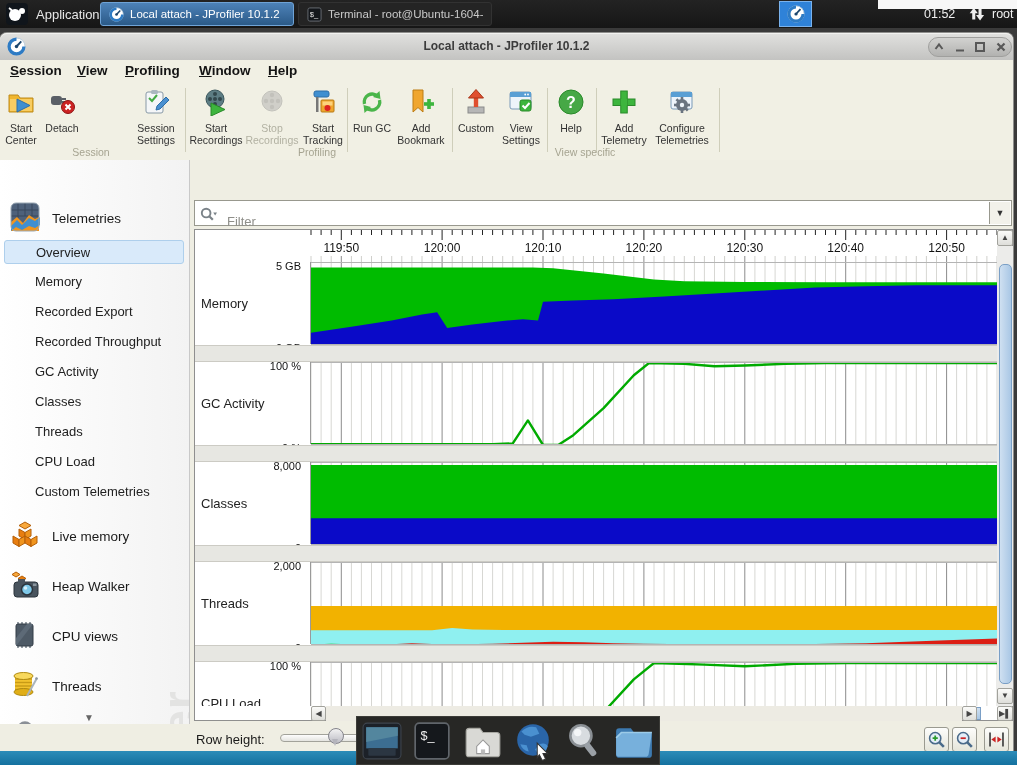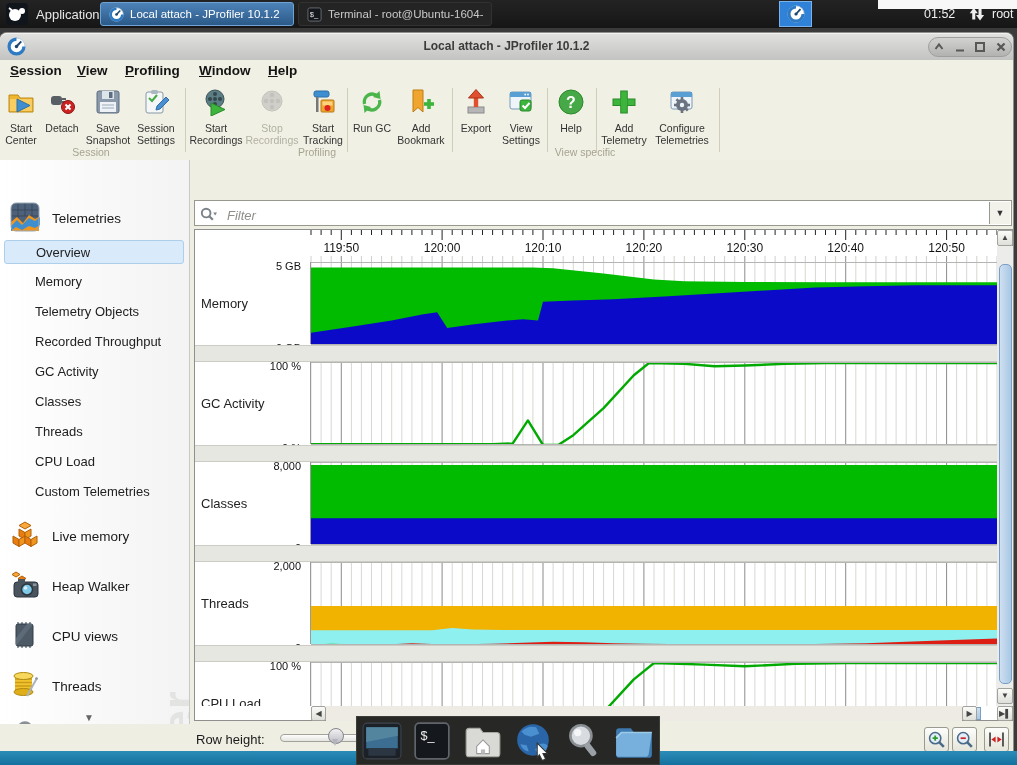--- a/index.html
+++ b/index.html
@@ -42,21 +42,21 @@
   .side-head{position:absolute;left:0;width:190px;height:36px;}
   .side-head .lbl{position:absolute;left:52px;top:9px;font-size:13.5px;color:#1a1a1a;}
   .side-sub{position:absolute;left:4px;width:180px;height:24px;border-radius:3px;box-sizing:border-box;}
   .side-sub .lbl{position:absolute;left:31px;top:4px;font-size:13px;color:#222;}
   .side-sub.sel{background:#d9eafa;border:1px solid #aecfec;}
   #watermark{left:152px;top:726px;transform-origin:0 0;transform:rotate(-90deg);font-size:46px;font-weight:bold;color:#e3e3e2;letter-spacing:1px;white-space:nowrap;}
   #side-more{left:84px;top:552px;font-size:10px;color:#666;}
   
   #main{left:190px;top:127px;width:823px;height:564px;background:#efeee3;}
   #filter-wrap{left:4px;top:40px;width:818px;height:26px;background:#fff;border:1px solid #98988e;box-sizing:border-box;}
-  #filter-input{position:absolute;left:30px;top:2px;width:740px;height:22px;border:0;outline:none;font-size:13px;color:#333;font-family:"Liberation Sans",sans-serif;background:transparent;font-style:italic;}
+  #filter-input{position:absolute;left:30px;top:8px;width:740px;height:22px;border:0;outline:none;font-size:13px;color:#333;font-family:"Liberation Sans",sans-serif;background:transparent;}
   #filter-input::placeholder{color:#8f8f8a;}
   #filter-drop{position:absolute;right:1px;top:1px;width:20px;height:22px;background:#f2f1ea;border-left:1px solid #98988e;text-align:center;font-size:9px;color:#333;line-height:22px;}
   #chart-panel{left:4px;top:69px;width:819px;height:492px;background:#fff;border:1px solid #8f8f8f;box-sizing:border-box;}
   #chart-header{position:absolute;left:0;top:0;width:886px;height:32px;}
   #rows-viewport{position:absolute;left:0;top:32px;width:802px;height:444px;overflow:hidden;}
   .crow{position:absolute;left:0;width:802px;height:100px;}
   .crow .plot{position:absolute;left:116px;top:0;width:686px;height:82px;border-top:1px solid #b4b4b4;box-sizing:content-box;}
   .crow .band{position:absolute;left:0;top:82px;width:802px;height:17px;background:#e7e7e2;border-top:1px solid #cccbc4;border-bottom:1px solid #cccbc4;box-sizing:border-box;margin-top:1px;}
   .crow .rtitle{position:absolute;left:6px;top:34px;font-size:13px;color:#222;}
   .crow .ymax{position:absolute;right:696px;top:-2px;font-size:11px;color:#111;}
@@ -187,28 +187,20 @@
               <rect x="3" y="11" width="22" height="12" fill="#f8cd62"></rect>
               <polygon points="10,11 23,17.5 10,24" fill="#3f8fd0" stroke="#2d6ea8"></polygon>
             </svg></span><div class="tl">Start<br>Center</div></div>
         <div class="abs tbtn" style="left: 62px;"><span class="ticon"><svg width="28" height="28" viewBox="0 0 28 28">
               <rect x="3" y="8" width="11" height="9" rx="3" fill="#5a5f66"></rect>
               <rect x="14" y="10" width="4" height="2" fill="#5a5f66"></rect>
               <rect x="14" y="13" width="4" height="2" fill="#5a5f66"></rect>
               <circle cx="20" cy="19" r="6.5" fill="#cc2222" stroke="#8e1414"></circle>
               <path d="M17.5 16.5 l5 5 M22.5 16.5 l-5 5" stroke="#fff" stroke-width="2"></path>
             </svg></span><div class="tl">Detach</div></div>
-        <div class="abs tbtn" style="left: 108px;"><span class="ticon"><svg width="28" height="28" viewBox="0 0 28 28">
-              <rect x="3" y="3" width="22" height="22" rx="2" fill="#8a9aab" stroke="#5c6d80"></rect>
-              <rect x="8" y="3" width="12" height="8" fill="#dde4ea"></rect>
-              <rect x="15" y="4" width="3.5" height="6" fill="#5c6d80"></rect>
-              <rect x="6" y="14" width="16" height="10" fill="#eef2f6"></rect>
-              <line x1="8" y1="17" x2="20" y2="17" stroke="#9ab"></line>
-              <line x1="8" y1="20" x2="20" y2="20" stroke="#9ab"></line>
-            </svg></span><div class="tl">Save<br>Snapshot</div></div>
         <div class="abs tbtn" style="left: 156px;"><span class="ticon"><svg width="28" height="28" viewBox="0 0 28 28">
               <rect x="4" y="4" width="17" height="21" rx="2" fill="#f4f6f8" stroke="#8899a6"></rect>
               <rect x="9" y="2" width="7" height="4" rx="1.5" fill="#aab6c0"></rect>
               <path d="M7 10 l3 3 5-6" stroke="#44aa44" stroke-width="2" fill="none"></path>
               <polygon points="24,9 27,12 18,21 14,22 15,18" fill="#4a90d0" stroke="#2d6ea8"></polygon>
             </svg></span><div class="tl">Session<br>Settings</div></div>
         <div class="abs tbtn" style="left: 216px;"><span class="ticon"><svg width="28" height="28" viewBox="0 0 28 28">
               <circle cx="13" cy="11" r="9" fill="#5d7d84" stroke="#3a565c"></circle>
               <circle cx="13" cy="11" r="2" fill="#32474c"></circle>
               <circle cx="13" cy="6" r="2" fill="#32474c"></circle>
@@ -240,21 +232,21 @@
             </svg></span><div class="tl">Run GC</div></div>
         <div class="abs tbtn" style="left: 421px;"><span class="ticon"><svg width="28" height="28" viewBox="0 0 28 28">
               <path d="M6 2 h10 v22 l-5-4.5 L6 24 z" fill="#f0a62e" stroke="#bd7c12"></path>
               <rect x="17" y="14.2" width="10" height="3.6" fill="#3db53d"></rect>
               <rect x="20.2" y="11" width="3.6" height="10" fill="#3db53d"></rect>
             </svg></span><div class="tl">Add<br>Bookmark</div></div>
         <div class="abs tbtn" style="left: 476px;"><span class="ticon"><svg width="28" height="28" viewBox="0 0 28 28">
               <rect x="6" y="19" width="16" height="6" fill="#b6b6b6" stroke="#8a8a8a"></rect>
               <rect x="11.8" y="10" width="4.4" height="9" fill="#e04f2e"></rect>
               <polygon points="14,1.5 21.5,10 6.5,10" fill="#e04f2e" stroke="#a83518"></polygon>
-            </svg></span><div class="tl">Export</div></div>
+            </svg></span><div class="tl">Custom</div></div>
         <div class="abs tbtn" style="left: 521px;"><span class="ticon"><svg width="28" height="28" viewBox="0 0 28 28">
               <rect x="3" y="4" width="21" height="17" rx="2" fill="#eef4fa" stroke="#7a9ab8"></rect>
               <rect x="3" y="4" width="21" height="5" fill="#5a9fd4"></rect>
               <circle cx="21" cy="6.5" r="0.9" fill="#fff"></circle>
               <circle cx="18.2" cy="6.5" r="0.9" fill="#fff"></circle>
               <rect x="13" y="12" width="11" height="11" rx="2" fill="#3db53d" stroke="#2a8a2a"></rect>
               <path d="M15.5 17.5 l2.5 2.5 4.5-5" stroke="#fff" stroke-width="2" fill="none"></path>
             </svg></span><div class="tl">View<br>Settings</div></div>
         <div class="abs tbtn" style="left: 571px;"><span class="ticon"><svg width="28" height="28" viewBox="0 0 28 28">
               <circle cx="14" cy="14" r="12" fill="#46a846" stroke="#2a8a2a"></circle>
@@ -311,21 +303,21 @@
             </span>
             <span class="lbl">Telemetries</span>
           </div>
           <div class="side-sub sel" style="top: 80px;">
             <span class="lbl">Overview</span>
           </div>
           <div class="side-sub" style="top: 110px;">
             <span class="lbl">Memory</span>
           </div>
           <div class="side-sub" style="top: 140px;">
-            <span class="lbl">Telemetry Objects</span>
+            <span class="lbl">Recorded Export</span>
           </div>
           <div class="side-sub" style="top: 170px;">
             <span class="lbl">Recorded Throughput</span>
           </div>
           <div class="side-sub" style="top: 200px;">
             <span class="lbl">GC Activity</span>
           </div>
           <div class="side-sub" style="top: 230px;">
             <span class="lbl">Classes</span>
           </div>

